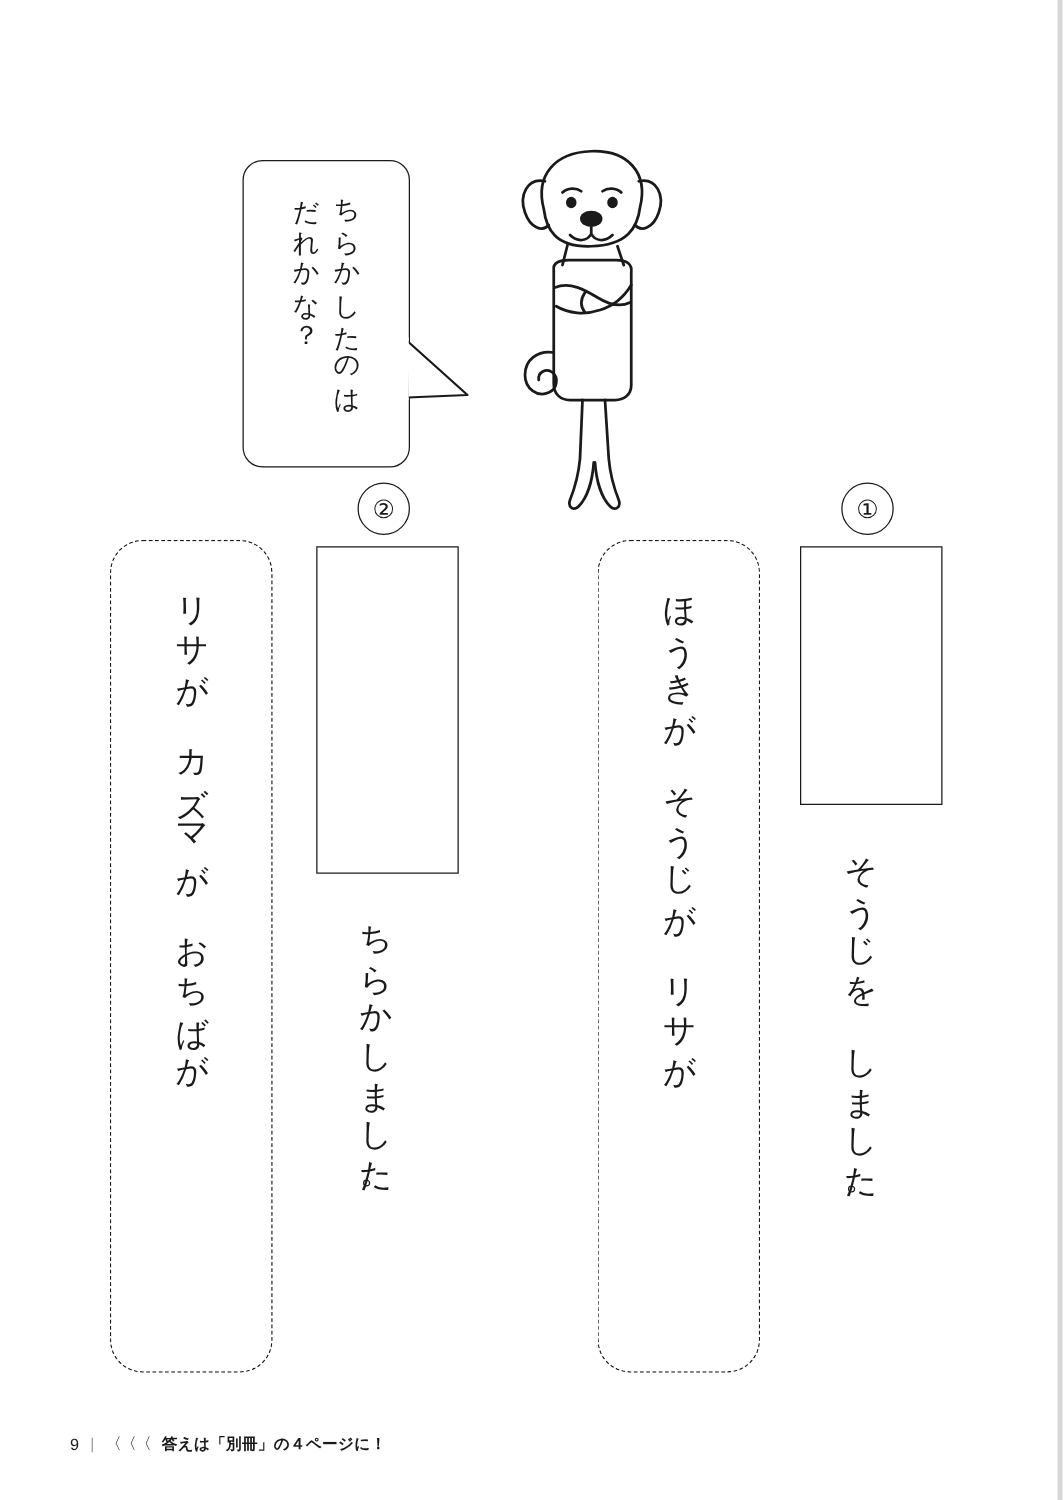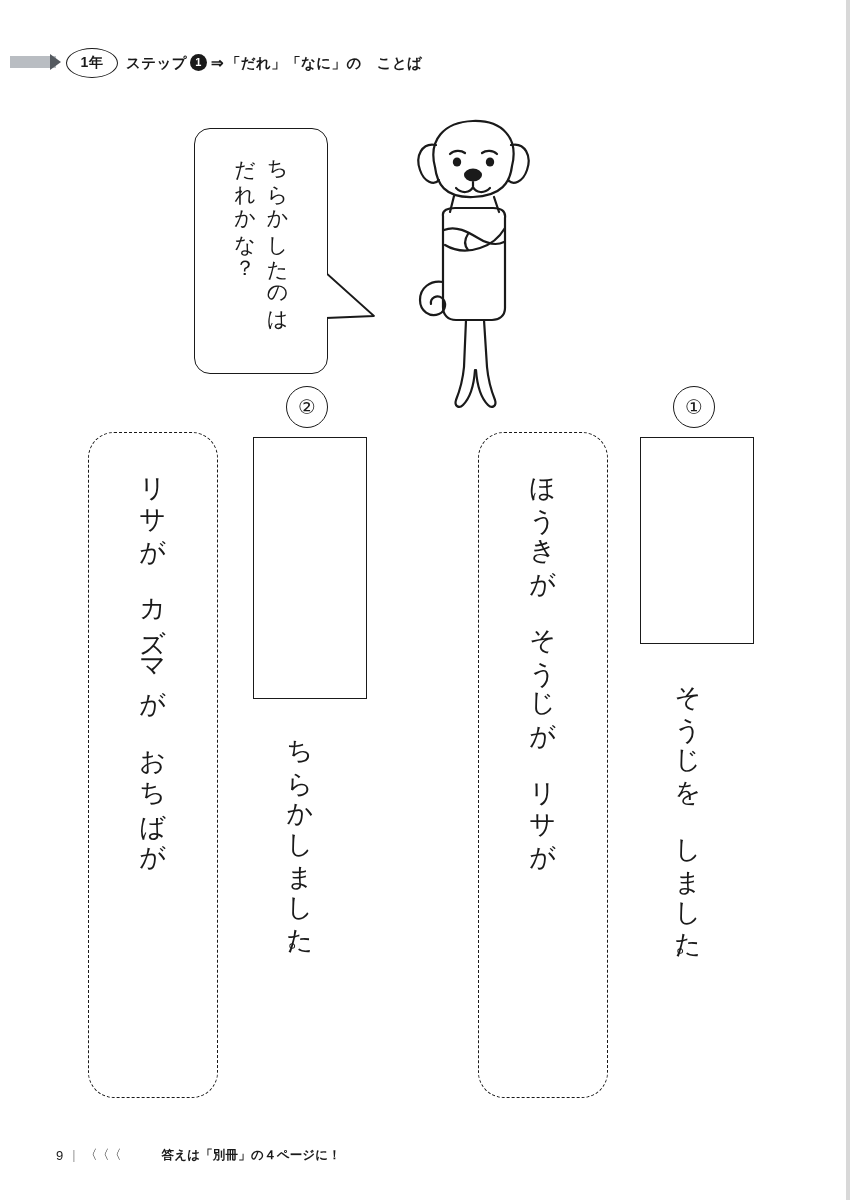--- a/index.html
+++ b/index.html
@@ -202,40 +202,29 @@
   .footer-page { font-size: 13px; }
   .footer-sep { color: #9a9a9a; }
   .footer-marks {
     letter-spacing: -1px;
     font-size: 13px;
   }
   .footer-note {
     font-weight: bold;
     font-size: 12.5px;
     letter-spacing: 0.2px;
-    margin-left: 32px;
   }
 </style>
 </head>
 <body>
 
 <div class="page">
 
   <div class="page-edge-right"></div>
 
-  <div class="header">
-    <div class="header-bar"></div>
-    <div class="header-arrow"></div>
-
-    <div class="grade-badge">1年</div>
-
-    <div class="step-label">
-      <span>ステップ</span><span class="step-num">1</span><span class="step-arrow">⇒</span><span class="step-rest">「だれ」「なに」の　ことば</span>
-    </div>
-  </div>
 
   <div class="balloon">
     <div class="balloon-inner">
       <div class="vtext balloon-text">ちらかしたのは
 だれかな？</div>
     </div>
   </div>
   <svg class="balloon-tail" viewBox="0 0 52 54">
     <path d="M1,4 L50,48 L2,50 Z" fill="#ffffff" stroke="#1a1a1a" stroke-width="1.8" stroke-linejoin="round"></path>
     <path d="M1,2 L1,52" stroke="#ffffff" stroke-width="4"></path>

